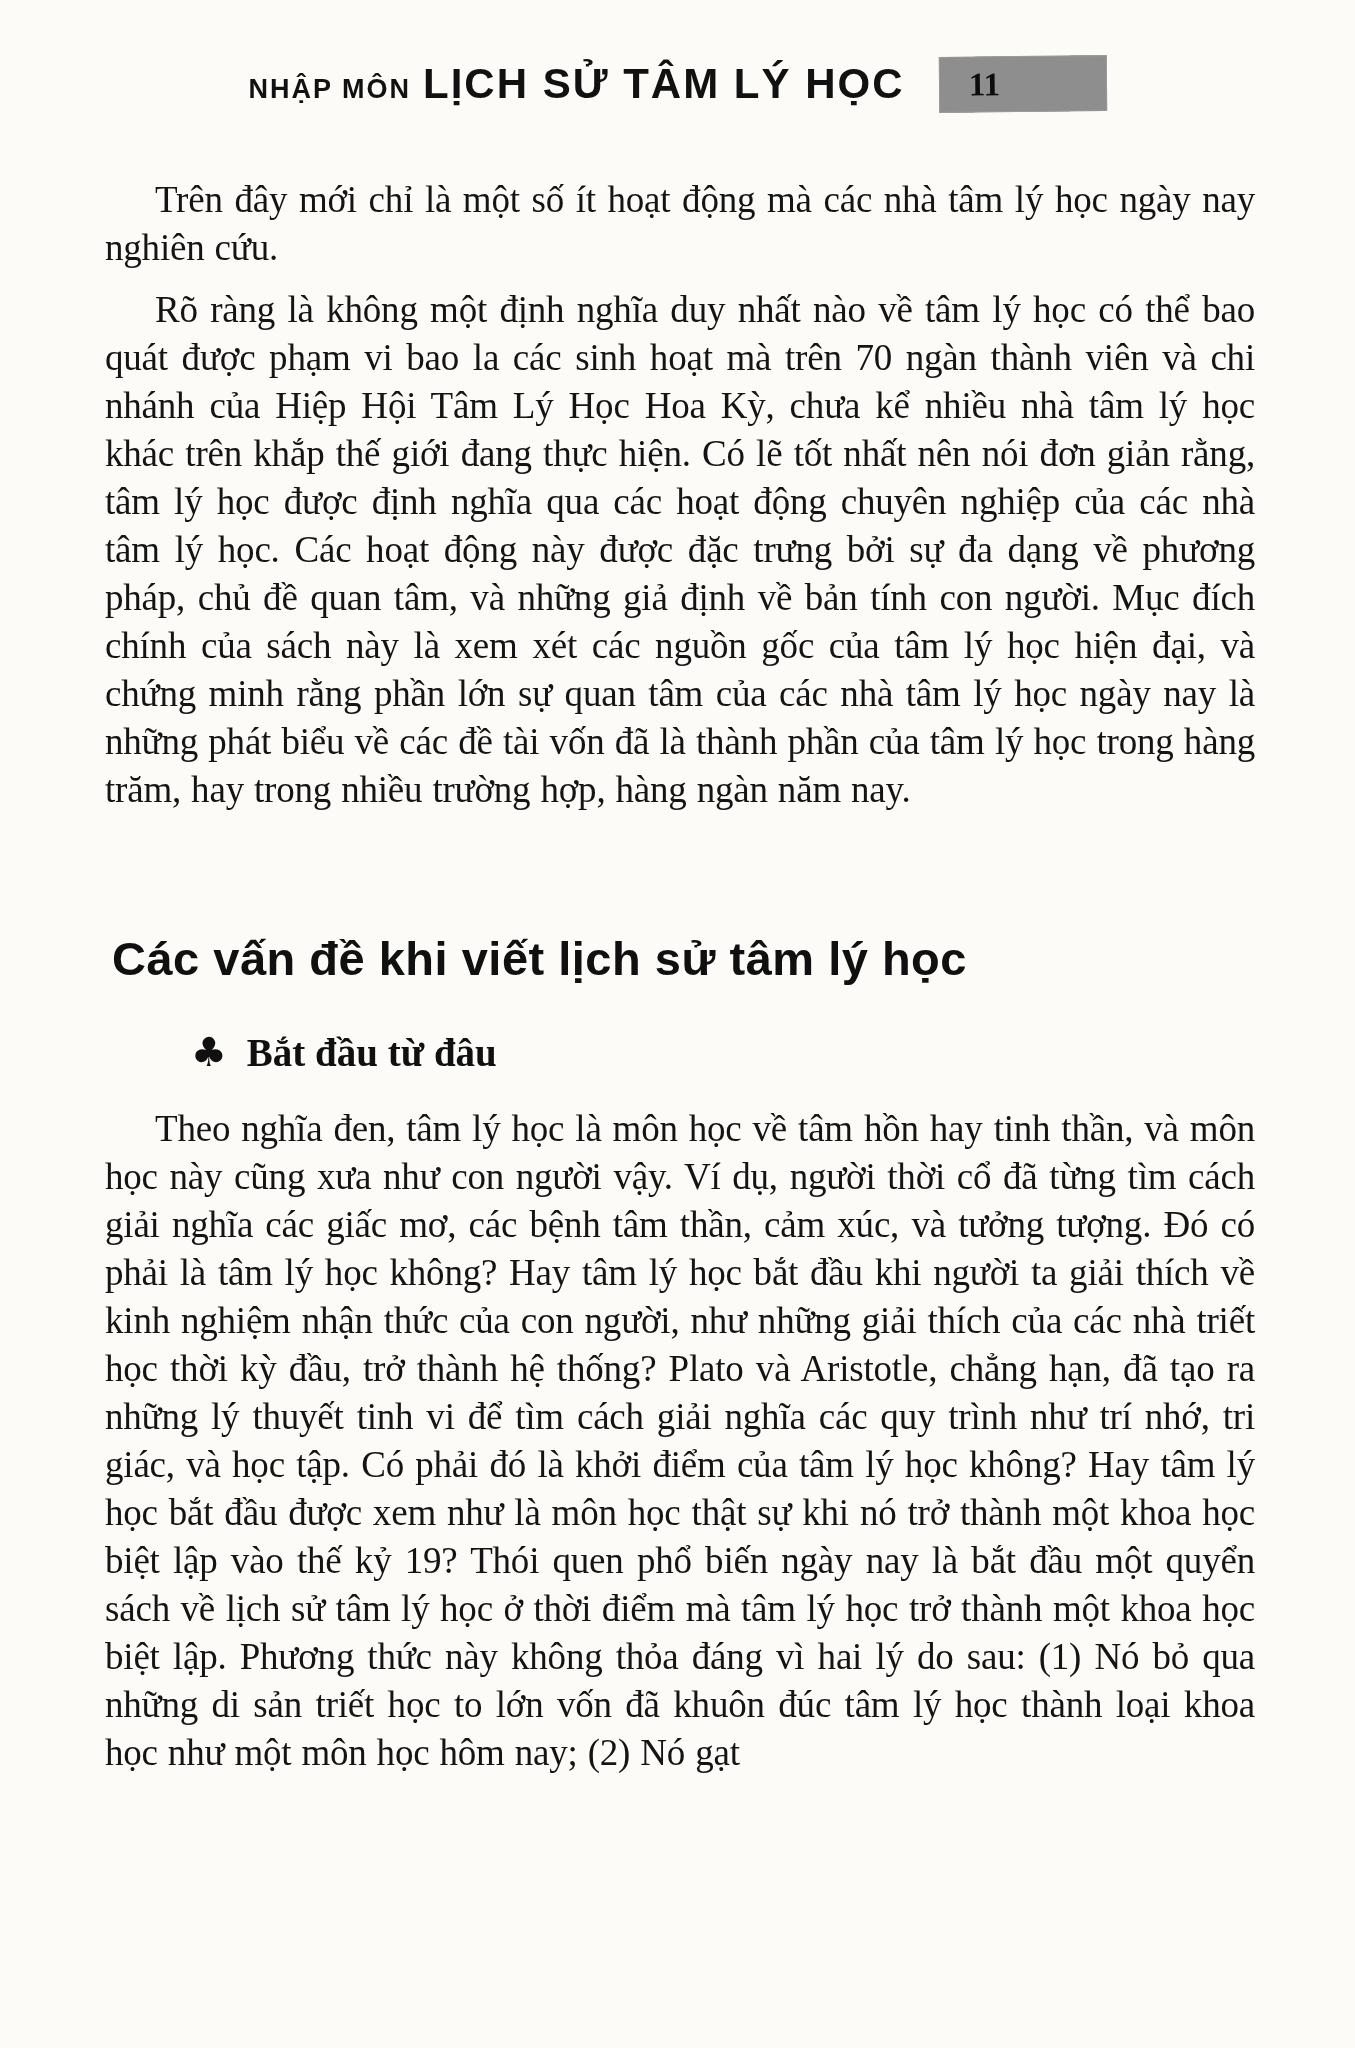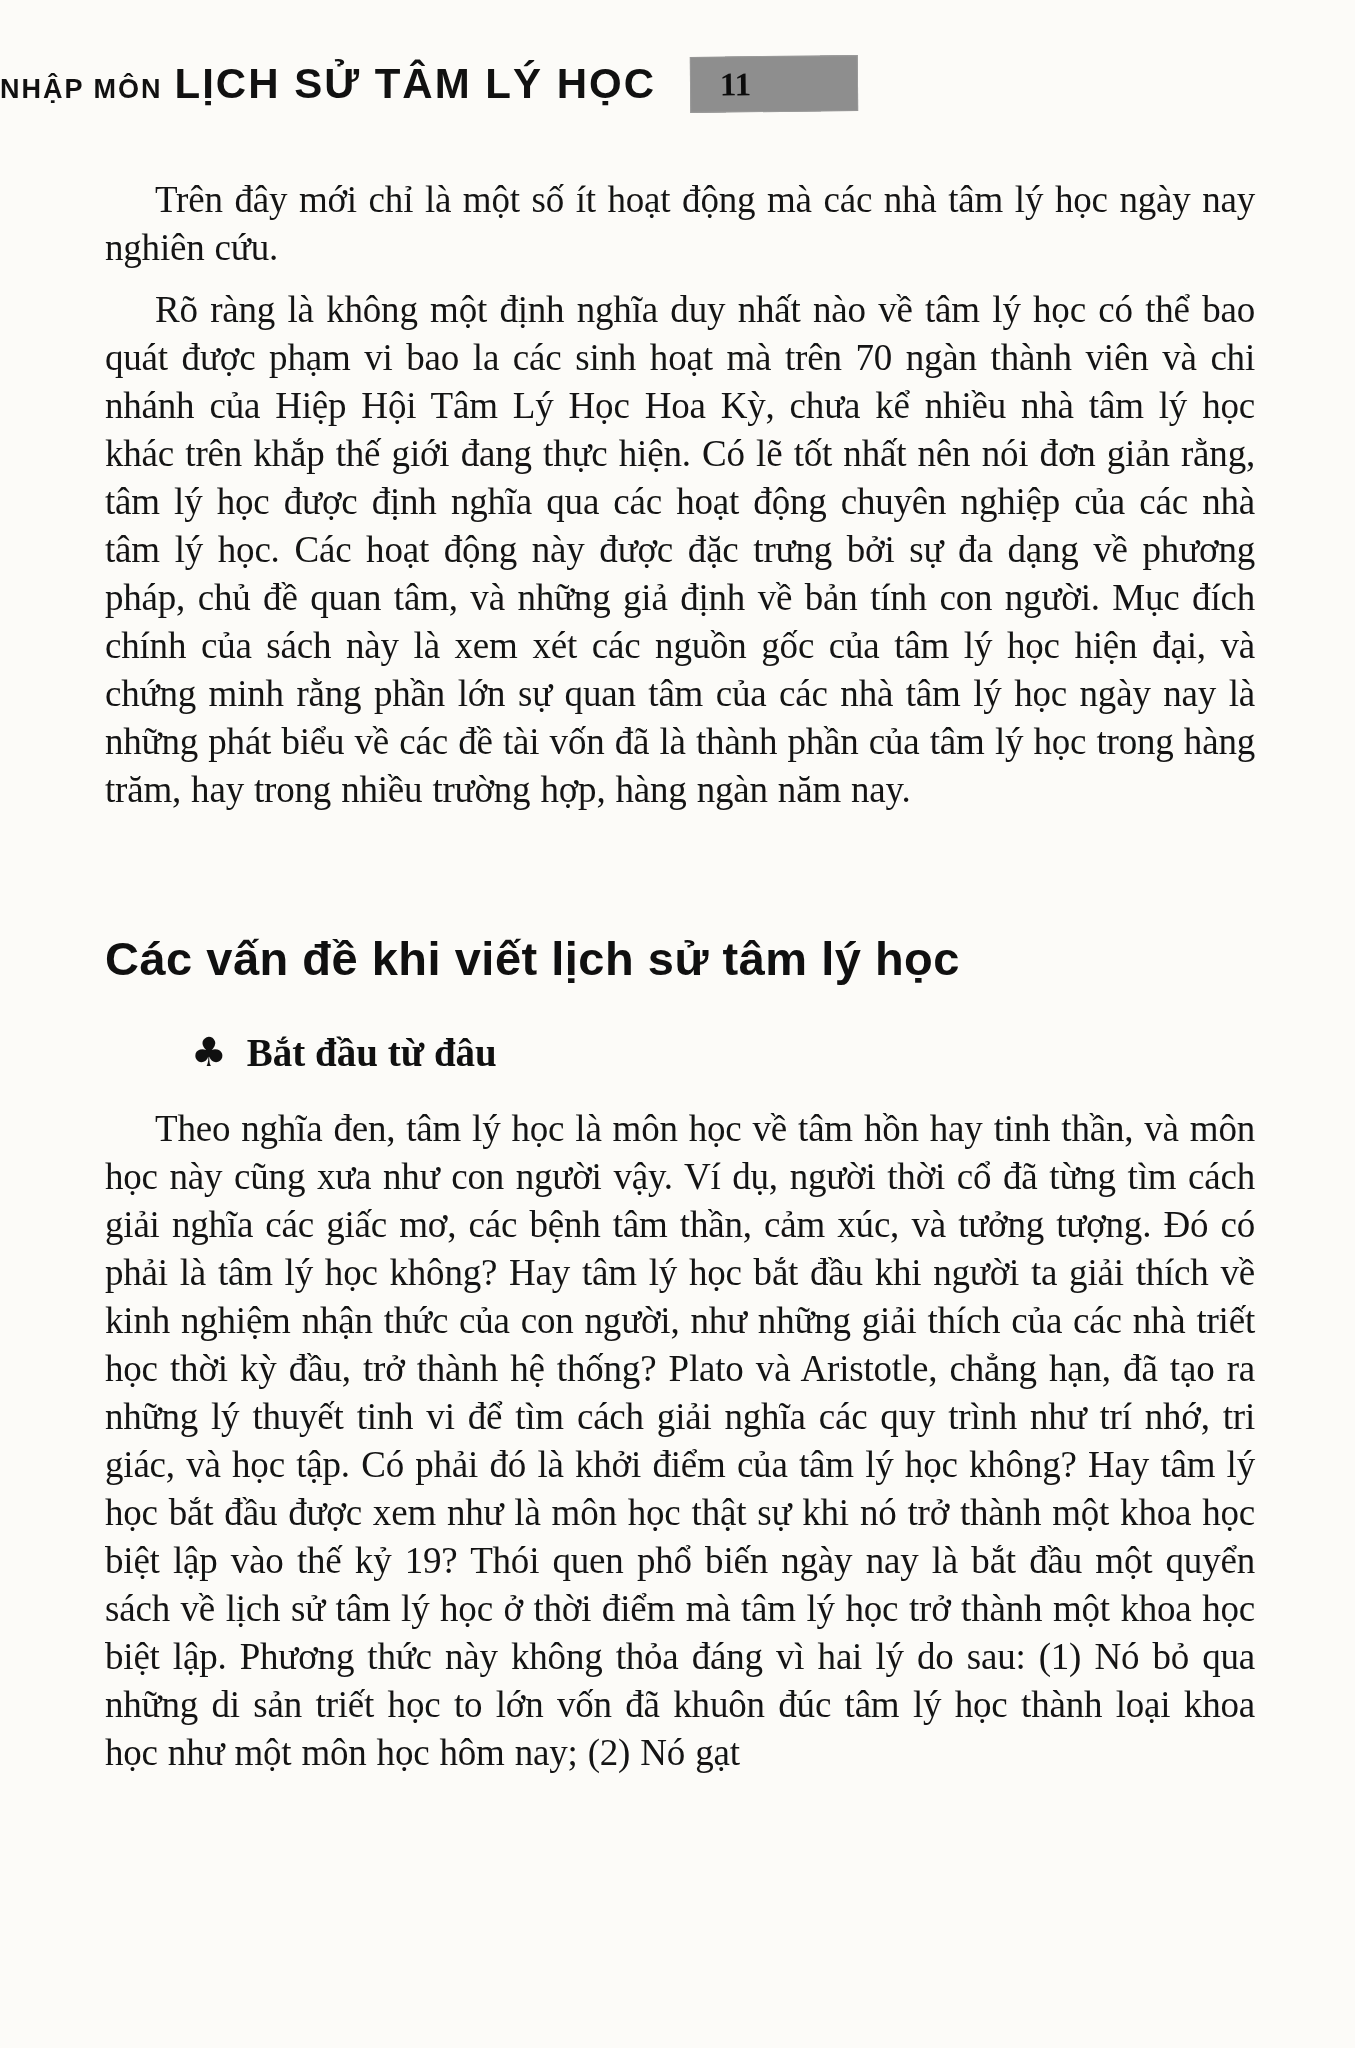--- a/index.html
+++ b/index.html
@@ -20,21 +20,21 @@
 
   
   .running-head {
     position: absolute;
     top: 52px;
     left: 0;
     right: 0;
     height: 64px;
     display: flex;
     align-items: center;
-    justify-content: flex-start;
+    justify-content: center;
   }
   .head-title {
     font-family: "Liberation Sans", sans-serif;
     font-weight: bold;
     color: #111111;
     letter-spacing: 2px;
     white-space: nowrap;
     display: flex;
     align-items: baseline;
     gap: 12px;
@@ -75,21 +75,21 @@
     text-align: justify;
     text-indent: 50px;
     letter-spacing: -0.2px;
     word-spacing: 1px;
   }
   h1.section-heading {
     font-family: "Liberation Sans", sans-serif;
     font-weight: bold;
     font-size: 47px;
     line-height: 1.15;
-    margin: 118px 0 44px 0;
+    margin: 118px 0 44px 7px;
     letter-spacing: 0.5px;
     color: #101010;
   }
   h2.subsection-heading {
     font-family: "Liberation Serif", serif;
     font-weight: bold;
     font-size: 39px;
     margin: 0 0 30px 86px;
     display: flex;
     align-items: baseline;

